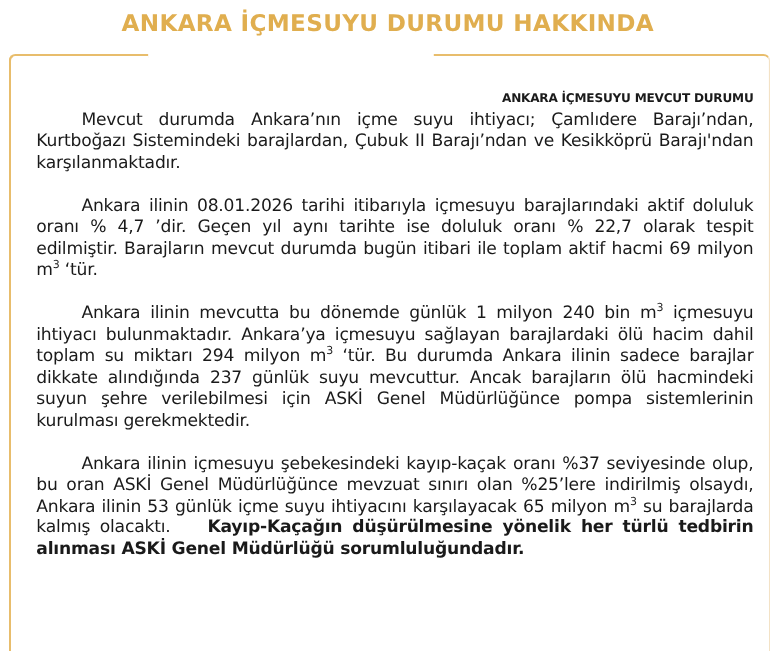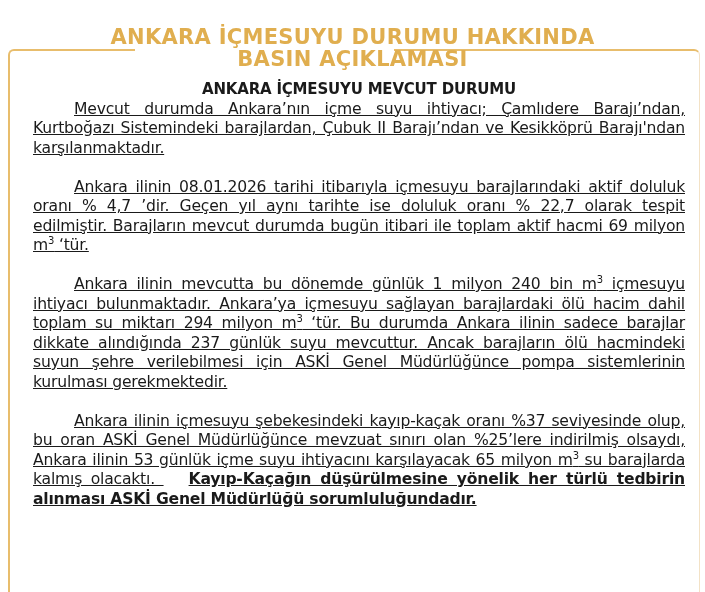--- a/index.html
+++ b/index.html
@@ -1,50 +1,49 @@
 <!DOCTYPE html>
 <html><head>
 <meta charset="utf-8">
 <style>
   html, body { margin: 0; padding: 0; }
   body {
     width: 705px; height: 592px; background: #ffffff; position: relative; overflow: hidden;
     font-family: "DejaVu Sans", sans-serif; color: #1a1a1a;
   }
   .title {
-    position: absolute; left: 0; top: 26px; width: 705px; text-align: center;
+    position: absolute; left: 0; top: 10px; width: 705px; text-align: center;
     color: #E0AE4F; font-weight: bold; font-family: "DejaVu Sans", sans-serif;
     font-size: 21px; line-height: 22px; letter-spacing: 0.3px;
   }
   .frame-top-left {
     position: absolute; left: 8px; top: 49px; width: 125px; height: 560px;
     border-top: 2px solid #E8BD6C; border-left: 2px solid #E8BD6C; border-top-left-radius: 6px;
   }
   .frame-top-right {
     position: absolute; left: 394px; top: 49px; width: 305px; height: 560px;
     border-top: 2px solid #E8BD6C; border-right: 1px solid #F3E2C6; border-top-right-radius: 6px;
   }
   .content {
     position: absolute; left: 33px; top: 80px; width: 652px;
     font-size: 15.6px; line-height: 19.5px; letter-spacing: -0.2px;
   }
-  .heading { text-align: center; font-weight: bold; margin: 0 0 0 0; font-size: 15px; }
-  .para { text-align: justify; text-indent: 41px; margin: 0 0 19.5px 0; text-decoration: underline; }
+  .heading { text-align: right; font-weight: bold; margin: 0 0 0 0; font-size: 11px; }
+  .para { text-align: justify; text-indent: 41px; margin: 0 0 19.5px 0; }
   .para sup { font-size: 10px; vertical-align: 6px; line-height: 0; }
   .bold { font-weight: bold; margin-left: 25px; }
 </style>
 </head>
 <body>
 
 <div class="frame-top-left"></div>
 <div class="frame-top-right"></div>
 
 <div class="title">
   <div>ANKARA İÇMESUYU DURUMU HAKKINDA</div>
-  <div>BASIN AÇIKLAMASI</div>
 </div>
 
 <div class="content">
   <div class="heading">ANKARA İÇMESUYU MEVCUT DURUMU</div>
 
   <p class="para"><span>Mevcut durumda Ankara’nın içme suyu ihtiyacı; Çamlıdere Barajı’ndan, Kurtboğazı Sistemindeki barajlardan, Çubuk II Barajı’ndan ve Kesikköprü Barajı'ndan karşılanmaktadır.</span></p>
 
   <p class="para"><span>Ankara ilinin 08.01.2026 tarihi itibarıyla içmesuyu barajlarındaki aktif doluluk oranı % 4,7 ’dir. Geçen yıl aynı tarihte ise doluluk oranı % 22,7 olarak tespit edilmiştir. Barajların mevcut durumda bugün itibari ile toplam aktif hacmi 69 milyon m</span><sup>3</sup><span> ‘tür.</span></p>
 
   <p class="para"><span>Ankara ilinin mevcutta bu dönemde günlük 1 milyon 240 bin m</span><sup>3</sup><span> içmesuyu ihtiyacı bulunmaktadır. Ankara’ya içmesuyu sağlayan barajlardaki ölü hacim dahil toplam su miktarı 294 milyon m</span><sup>3</sup><span> ‘tür. Bu durumda Ankara ilinin sadece barajlar dikkate alındığında 237 günlük suyu mevcuttur. Ancak barajların ölü hacmindeki suyun şehre verilebilmesi için ASKİ Genel Müdürlüğünce pompa sistemlerinin kurulması gerekmektedir.</span></p>

